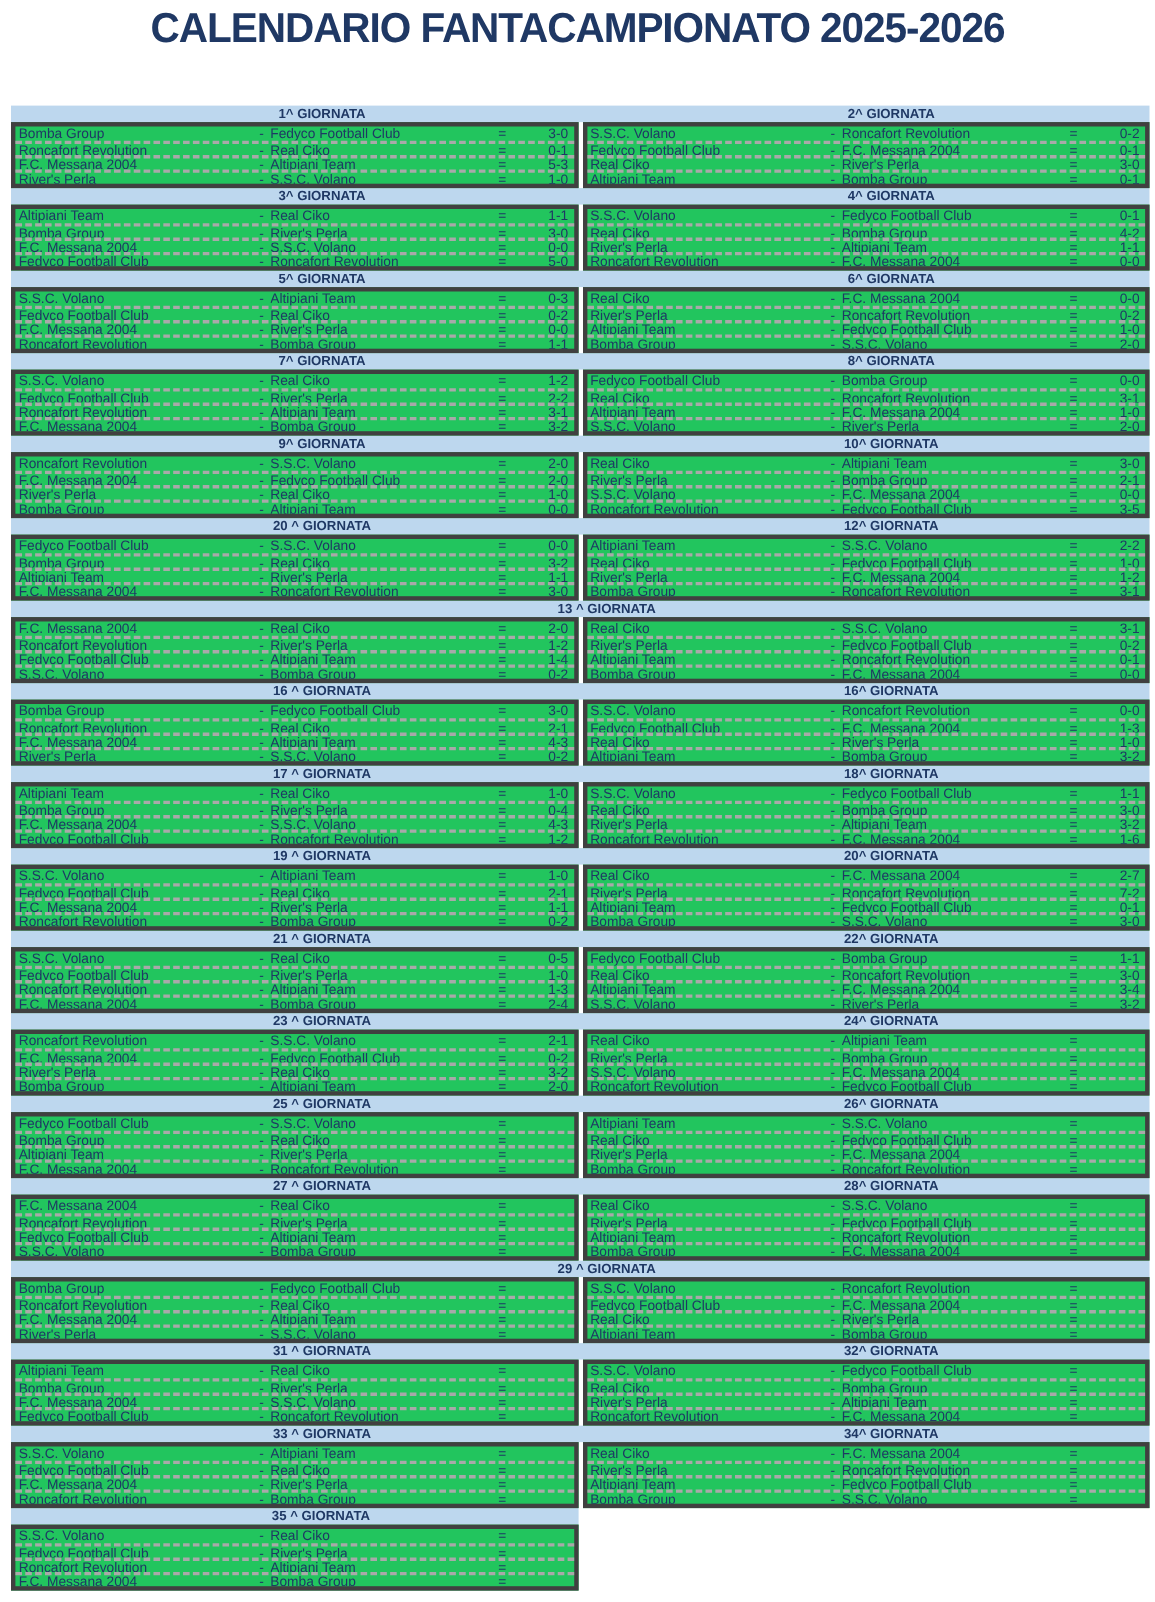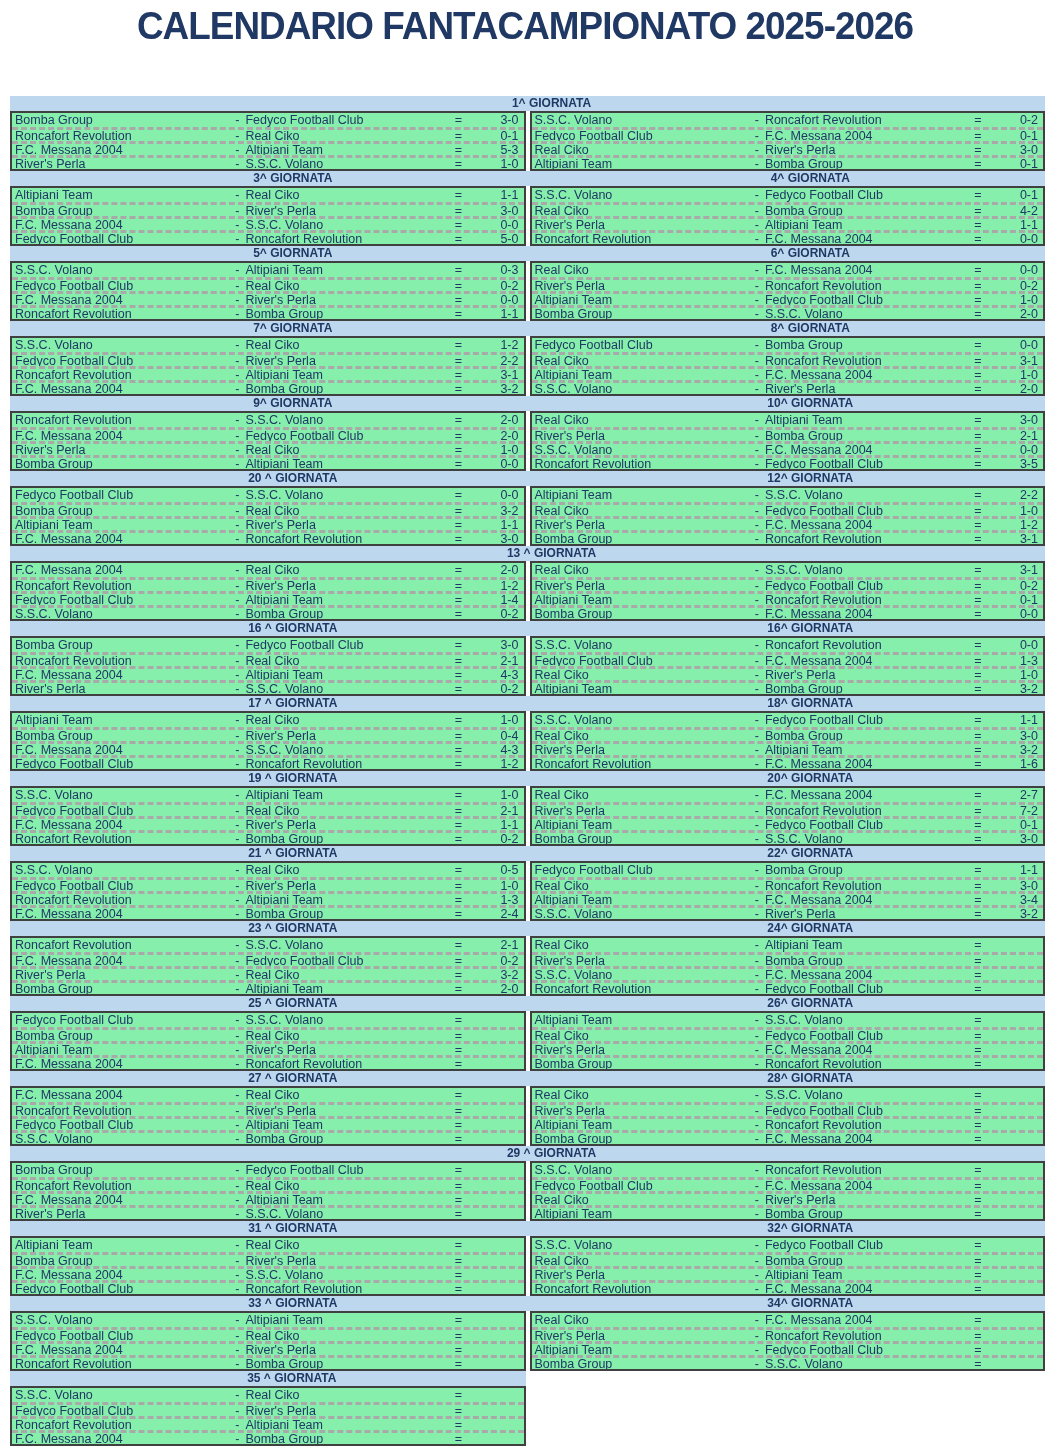--- a/index.html
+++ b/index.html
@@ -35,24 +35,24 @@
     line-height:15px;
     color:#1F3864;
     white-space:pre;
     margin-left:48px;
   }
   .pair-body { display:flex; gap:4px; }
   .match-table {
     flex:1;
     height:60px;
     box-sizing:border-box;
-    border:2px solid #404040;
+    border:4px solid #404040;
     display:grid;
     grid-template-rows:repeat(4, 1fr);
-    background:#86efac;
+    background:#22c55e;
   }
   .match-row {
     display:grid;
     grid-template-columns:42.5% 16px 1fr 30px 50px;
     align-items:center;
     font-size:12.5px;
     line-height:13px;
     color:#1F3864;
     overflow:hidden;
   }
@@ -68,20 +68,21 @@
 </style>
 </head>
 <body>
 
 <h1 class="page-title">CALENDARIO FANTACAMPIONATO 2025-2026</h1>
 
 <div class="calendar">
     <section class="pair">
     <div class="band">
       <span class="band-label left">1^ GIORNATA</span>
+      <span class="band-label right">2^ GIORNATA</span>
     </div>
     <div class="pair-body">
       <div class="match-table left">
           <div class="match-row">
     <span class="c-home">Bomba Group</span>
     <span class="c-dash">-</span>
     <span class="c-away">Fedyco Football Club</span>
     <span class="c-eq">=</span>
     <span class="c-score">3-0</span>
   </div>

